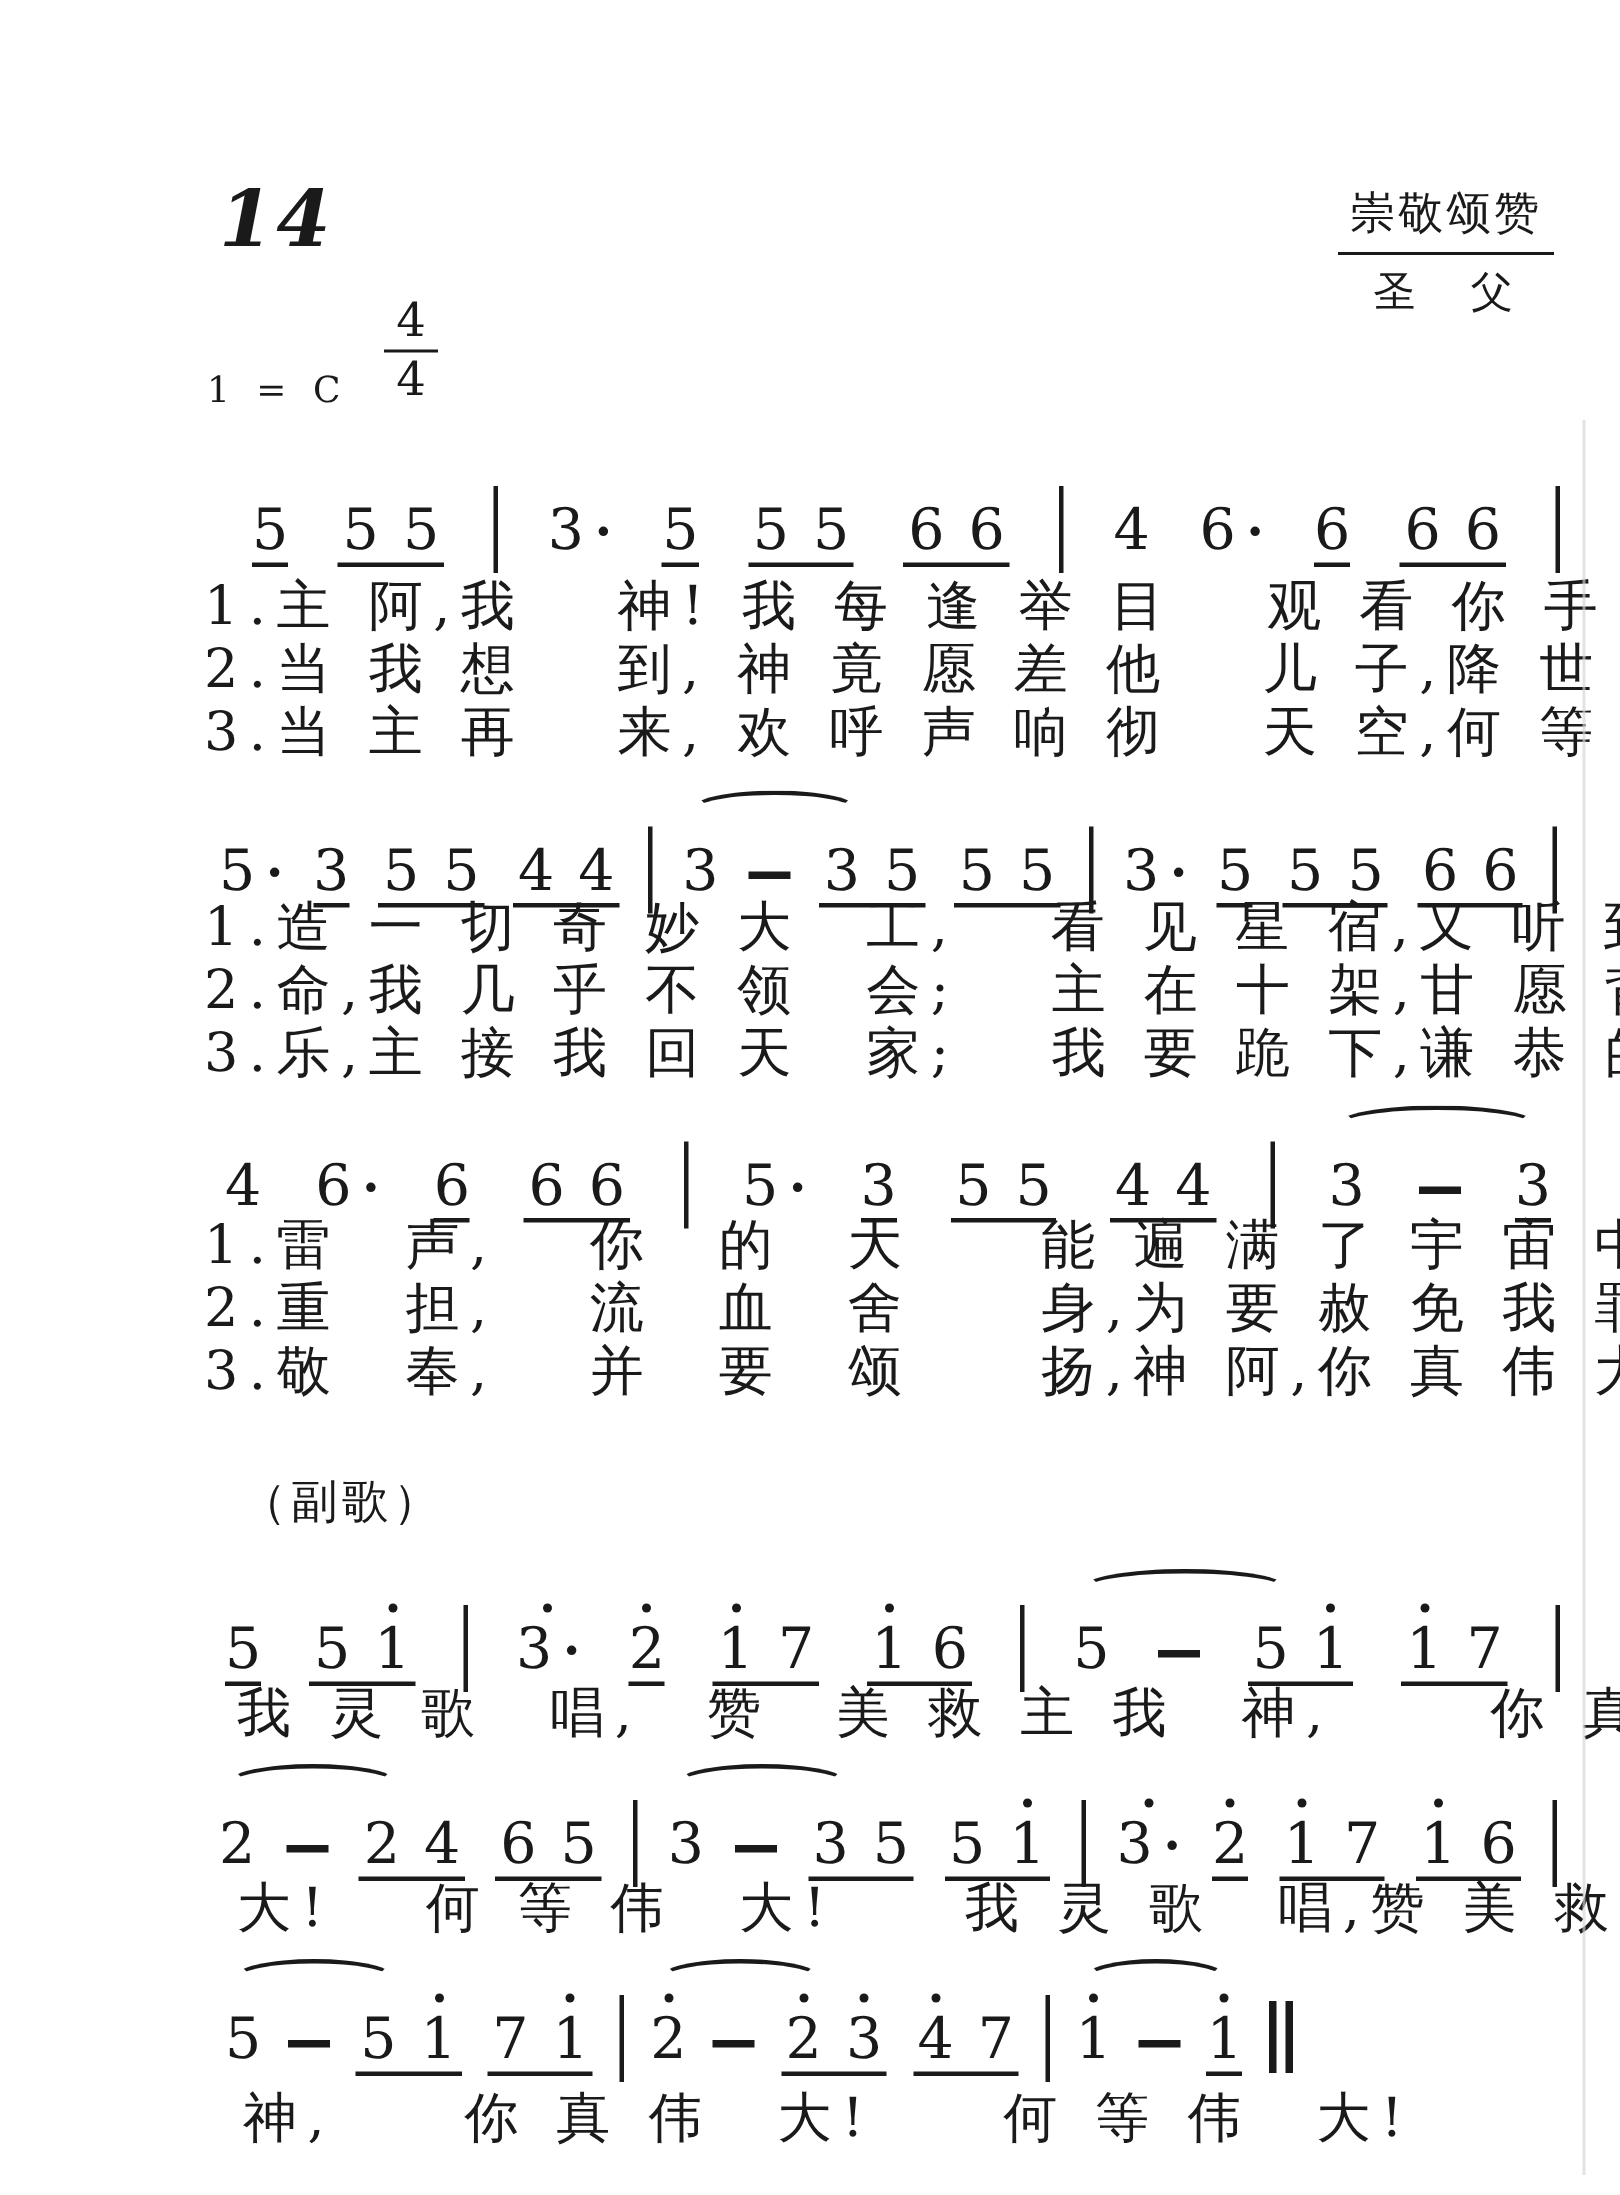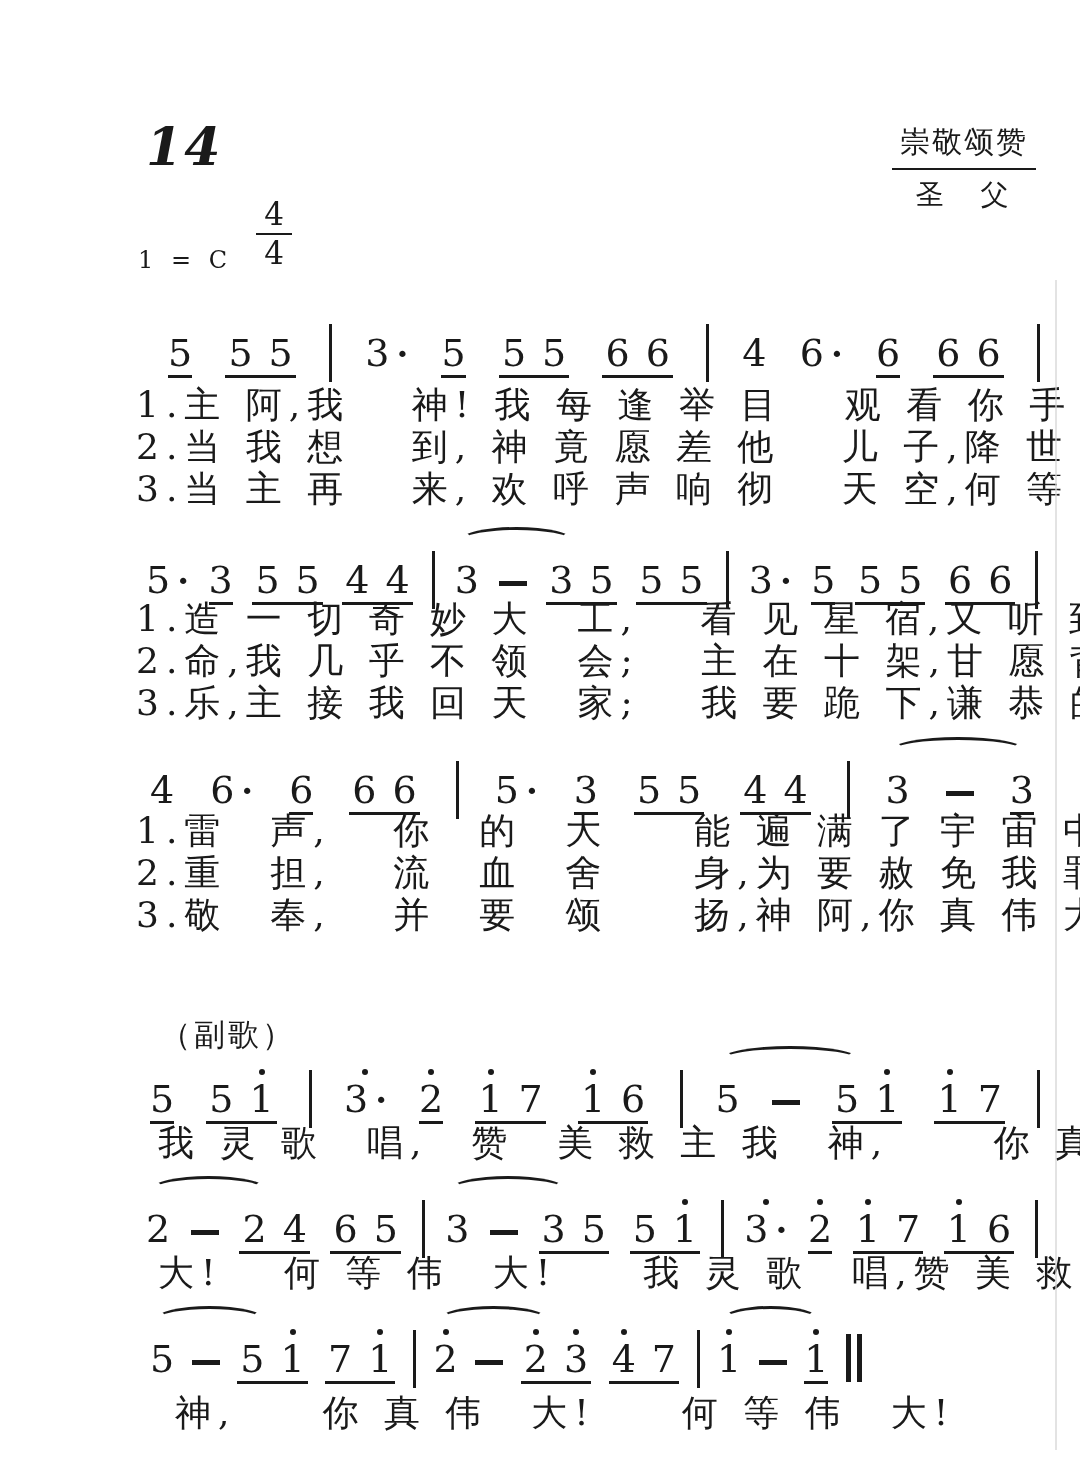--- a/index.html
+++ b/index.html
@@ -37,21 +37,21 @@
     position:absolute;left:138px;top:226px;
     font-size:24px;letter-spacing:5px;margin-top:20px;
   }
   .time-signature{
     position:absolute;left:252px;top:198px;width:44px;
     text-align:center;font-size:31px;line-height:1.05;
   }
   .ts-rule{border:none;border-top:2.5px solid #1a1a1a;margin:2px 4px;}
   .chorus-label{
     position:absolute;font-size:31px;letter-spacing:3px;
-    top:980px;left:160px;margin-top:34px;
+    top:980px;left:160px;
   }
   .scan-edge{
     position:absolute;left:1055px;top:280px;width:2px;height:1170px;
     background:#d4d4d4;opacity:.65;
   }
   
   .system{
     position:absolute;
     display:flex;align-items:flex-end;justify-content:space-between;
     height:80px;padding-top:28px;box-sizing:border-box;
@@ -94,21 +94,21 @@
   .lyrics{position:absolute;}
   .lyric-row{
     font-size:36px;line-height:42px;height:42px;
     letter-spacing:7px;white-space:pre;
   }
   .lyr1{top:384px;left:136px;}
   .lyr2{top:598px;left:136px;}
   .lyr3{top:810px;left:136px;}
   .lyr4{top:1122px;left:158px;}
   .lyr5{top:1252px;left:158px;}
-  .lyr6{top:1392px;left:175px;}
+  .lyr6{top:1392px;left:162px;}
 </style>
 </head>
 <body>
 
 <div class="page">
 
   <div class="page-number">14</div>
 
 
   <div class="category">

